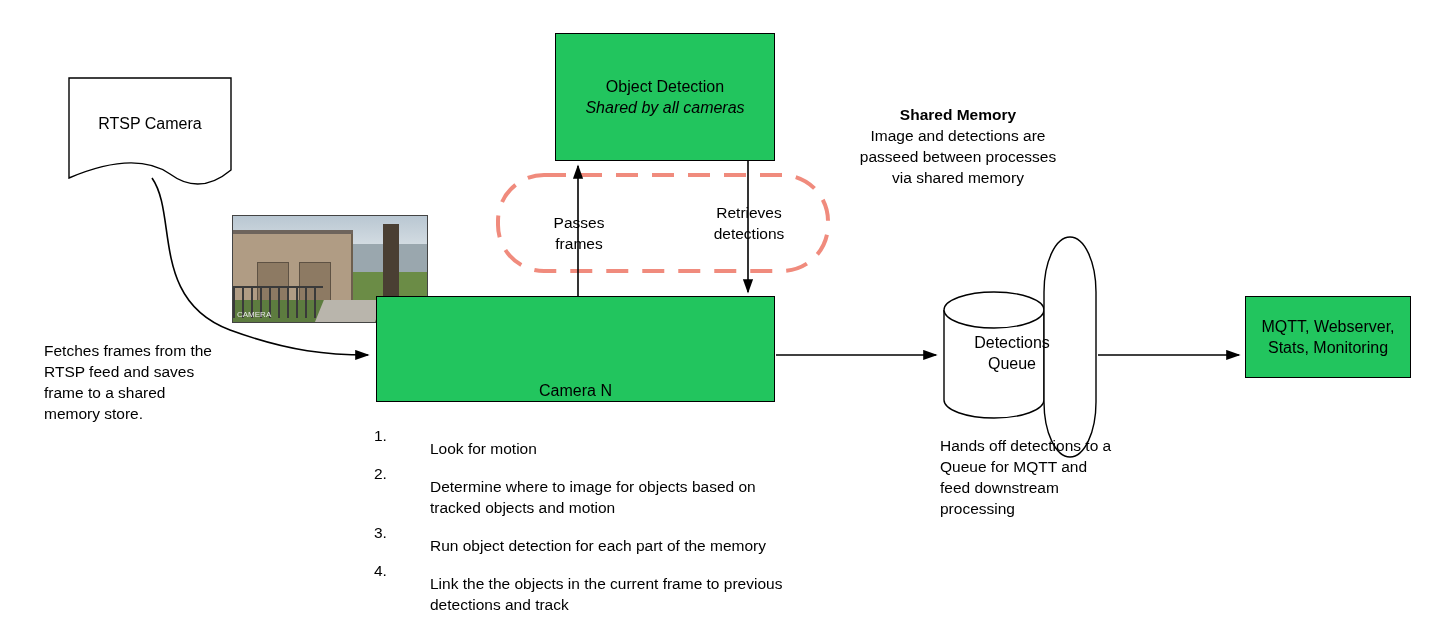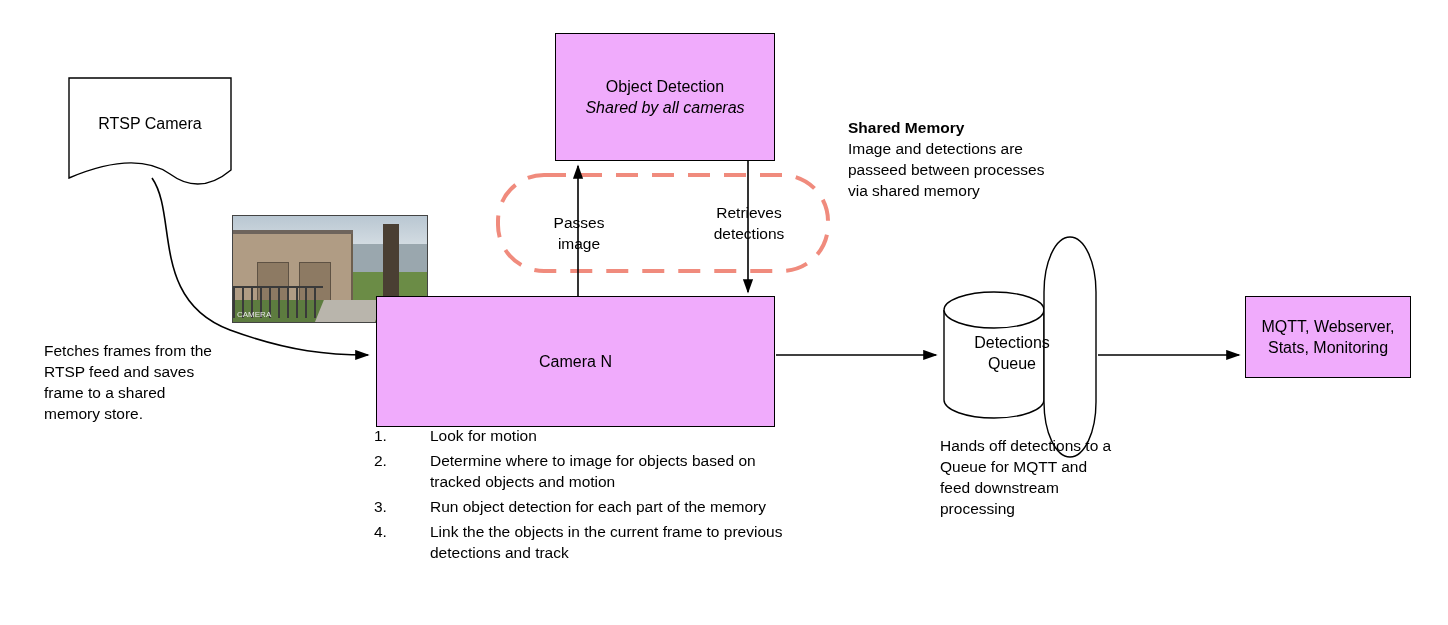--- a/index.html
+++ b/index.html
@@ -22,21 +22,21 @@
     top: 0;
     width: 1448px;
     height: 625px;
     pointer-events: none;
   }
   .node {
     position: absolute;
     box-sizing: border-box;
   }
   .box {
-    background: #f0abfc;
+    background: #22c55e;
     border: 1px solid #000000;
   }
   .center-text {
     display: flex;
     flex-direction: column;
     align-items: center;
     justify-content: center;
     text-align: center;
   }
   .t16 { font-size: 16px; line-height: 21px; }
@@ -65,21 +65,22 @@
     width: 220px;
     height: 128px;
     padding: 0 8px;
   }
 
   
   #camera-n {
     left: 376px;
     top: 296px;
     width: 399px;
-    height: 131px;
+    height: 106px;
+    justify-content: flex-end;
   }
 
   
   #camera-thumbnail {
     left: 232px;
     top: 215px;
     width: 196px;
     height: 108px;
     border: 1px solid #444;
     overflow: hidden;
@@ -165,21 +166,21 @@
     padding: 0 10px;
   }
 
   
   .annotation {
     position: absolute;
     font-size: 15.5px;
     line-height: 21px;
   }
   #fetches-note { left: 44px; top: 340px; width: 180px; }
-  #shared-memory-note { left: 848px; top: 117px; width: 220px; }
+  #shared-memory-note { left: 848px; top: 104px; width: 220px; text-align: center; }
   #hands-off-note { left: 940px; top: 435px; width: 180px; }
   #passes-image { left: 536px; top: 212px; width: 86px; text-align: center; }
   #retrieves-detections { left: 697px; top: 202px; width: 104px; text-align: center; }
 
   
   #camera-steps {
     position: absolute;
     left: 374px;
     top: 425px;
     width: 420px;
@@ -189,20 +190,21 @@
   #camera-steps .step {
     display: flex;
     margin-bottom: 4px;
   }
   #camera-steps .num {
     width: 56px;
     flex: none;
   }
   #camera-steps .txt {
     flex: 1;
+    margin-top: 13px;
   }
 </style>
 </head>
 <body>
 
 <div id="canvas">
 
   <svg class="svg-layer" viewBox="0 0 1448 625">
     <defs>
       <marker id="arrow" markerWidth="10" markerHeight="10" refX="8" refY="3.2" orient="auto">
@@ -249,21 +251,21 @@
     <div class="thumb-door2"></div>
     <div class="thumb-tree"></div>
     <div class="thumb-lawn"></div>
     <div class="thumb-path"></div>
     <div class="thumb-fence"></div>
     <div class="thumb-stamp">CAMERA</div>
   </div>
 
   <div class="annotation" id="passes-image">
     <div>Passes</div>
-    <div>image</div>
+    <div>frames</div>
   </div>
 
   <div class="annotation" id="retrieves-detections">
     <div>Retrieves</div>
     <div>detections</div>
   </div>
 
   <div class="node box center-text" id="camera-n">
     <div class="t16">Camera N</div>
   </div>

